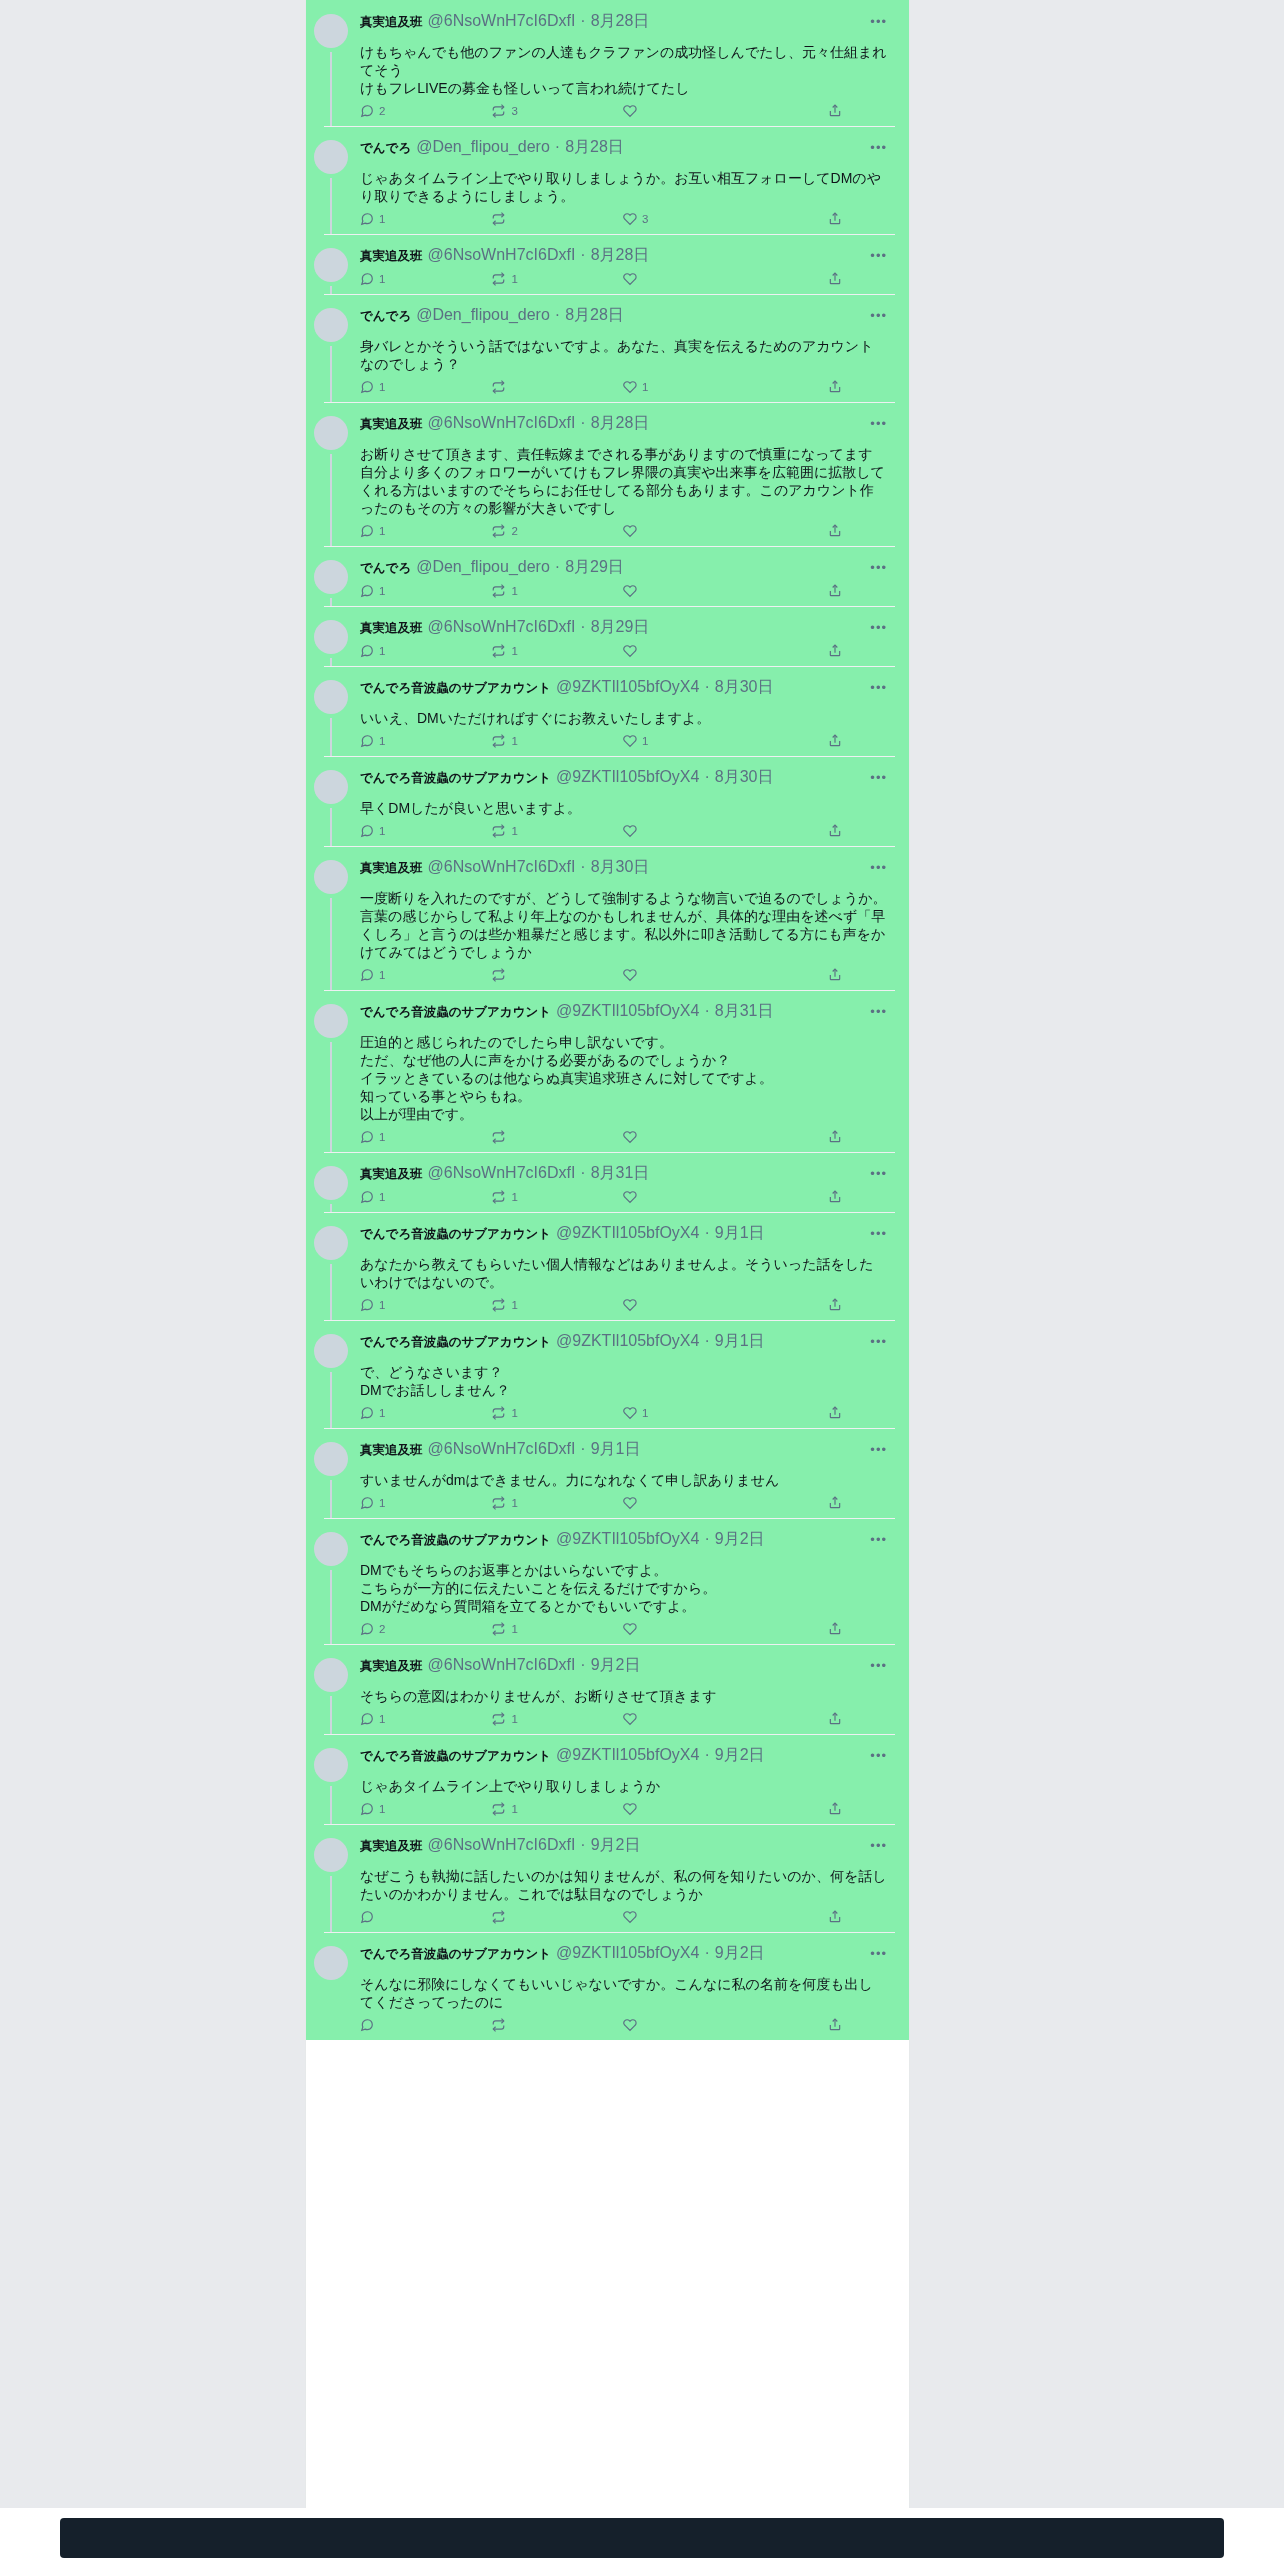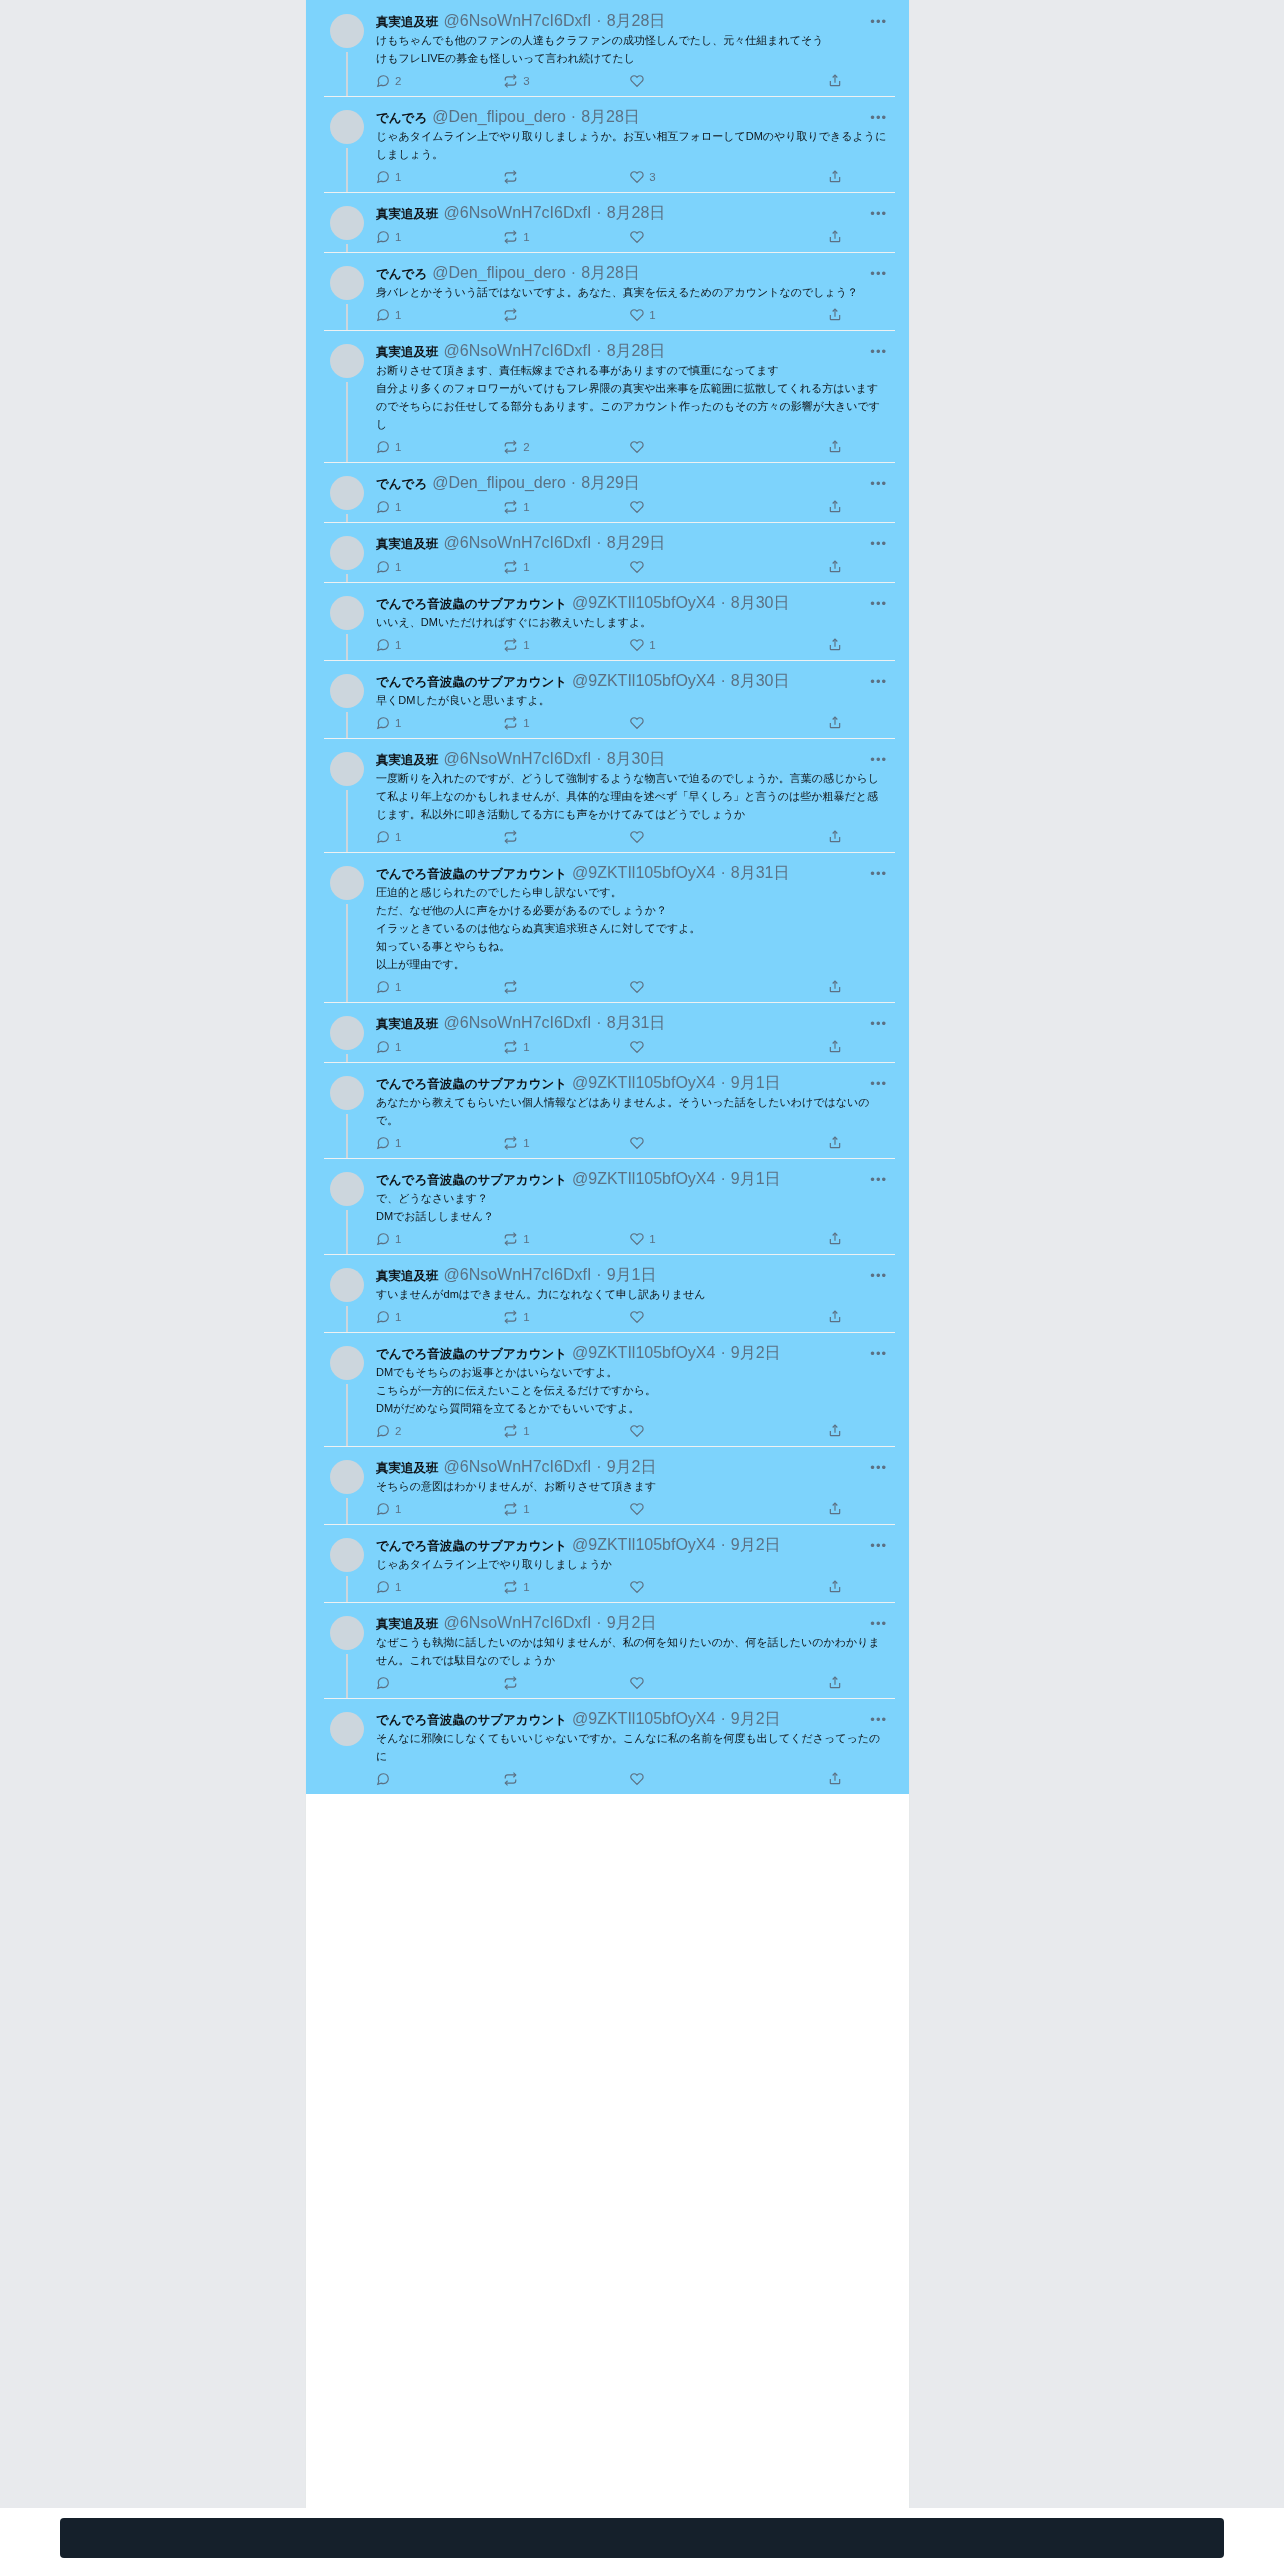--- a/index.html
+++ b/index.html
@@ -21,23 +21,23 @@
     left: 305px;
     top: 0;
     width: 605px;
     min-height: 2568px;
     background: #ffffff;
     border-left: 1px solid #e6e9ea;
     border-right: 1px solid #e6e9ea;
   }
   .tweet {
     display: flex;
-    padding: 12px 18px 2px 24px;
+    padding: 12px 18px 2px 8px;
     position: relative;
-    background: #7dd3fc;
+    background: #86efac;
   }
   .tweet.sep::before {
     content: "";
     position: absolute;
     left: 18px;
     right: 14px;
     top: 0;
     height: 1px;
     background: #eef1f2;
   }
@@ -86,24 +86,24 @@
   .more-btn {
     margin-left: auto;
     color: #5b7083;
     font-size: 13px;
     letter-spacing: 1px;
     line-height: 10px;
     padding-left: 8px;
     cursor: pointer;
   }
   .text {
-    font-size: 11px;
+    font-size: 14px;
     line-height: 18px;
     color: #0f1419;
-    margin-top: 0;
+    margin-top: 12px;
     white-space: pre-wrap;
     word-break: break-word;
   }
   .actions {
     display: flex;
     margin-top: 7px;
     margin-bottom: 6px;
     padding-right: 40px;
   }
   .action {

